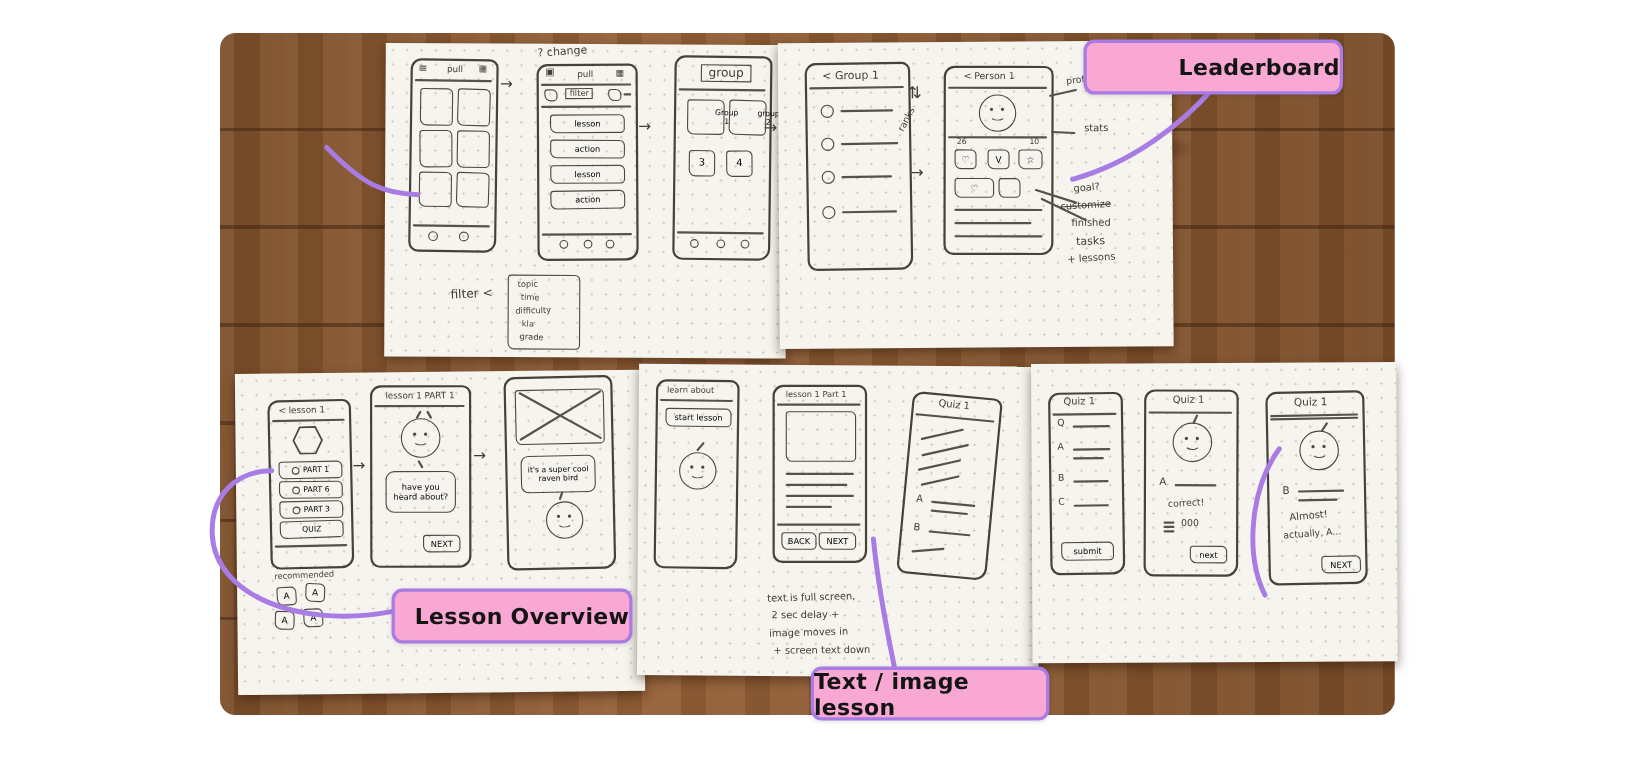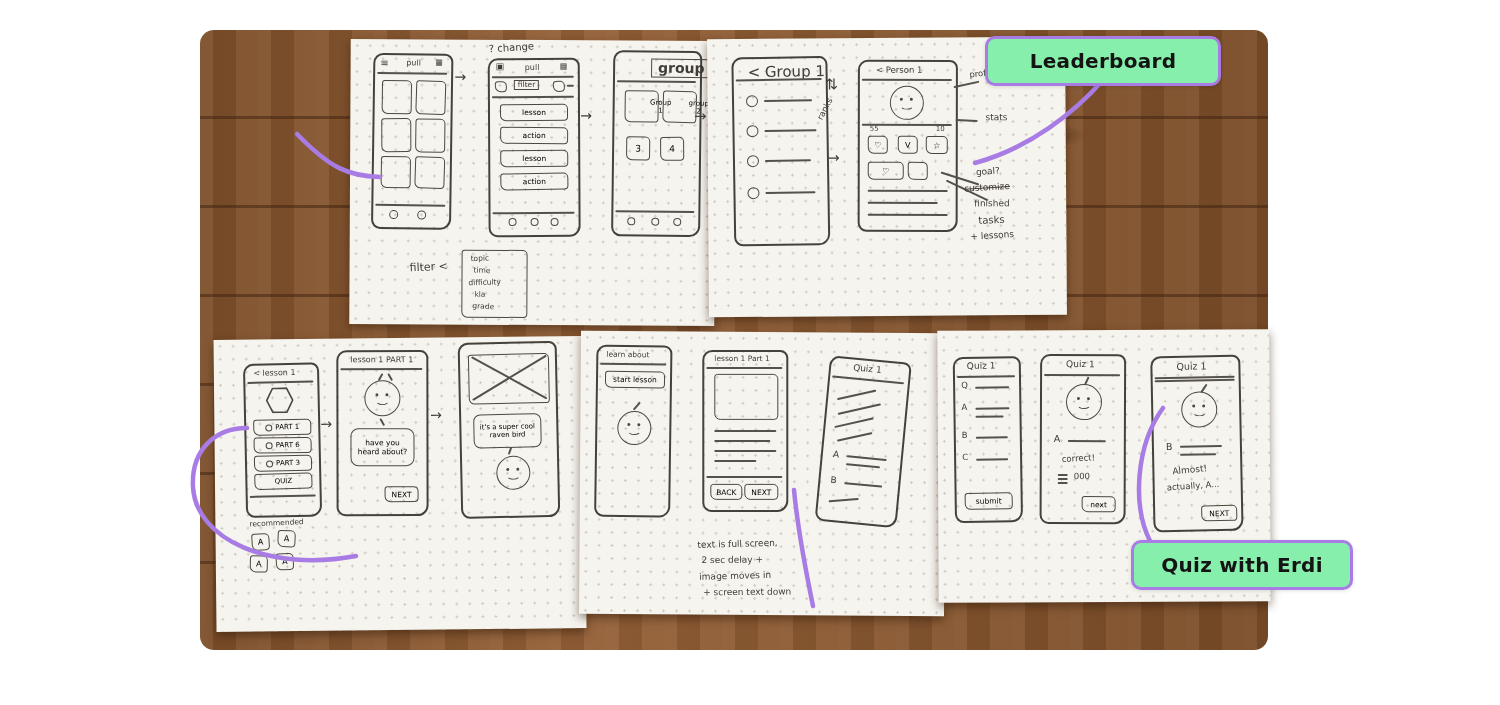--- a/index.html
+++ b/index.html
@@ -22,22 +22,22 @@
   .hand{position:absolute;color:#403c36;white-space:nowrap;line-height:1.1;}
   .bx{position:absolute;border:1.6px solid #4c4840;border-radius:3px 5px 4px 6px;}
   .ln{position:absolute;height:1.6px;background:#55514b;border-radius:2px;}
   .cr{position:absolute;border:1.6px solid #4c4840;border-radius:50%;}
   .cbox{display:flex;align-items:center;justify-content:center;text-align:center;}
   .fe{position:absolute;width:3px;height:3px;background:#4c4840;border-radius:50%;}
   .fm{position:absolute;width:12px;height:8px;border:1.6px solid transparent;
       border-bottom-color:#4c4840;border-radius:50%;}
   .arrowg{position:absolute;color:#45423c;z-index:20;}
   .connectors{position:absolute;left:0;top:0;z-index:40;pointer-events:none;}
-  .callout{position:absolute;background:#86efac;border:3.5px solid #a87ce4;border-radius:10px;
-           display:flex;align-items:center;justify-content:center;z-index:50;
+  .callout{position:absolute;background:#f9a8d4;border:3.5px solid #a87ce4;border-radius:10px;
+           display:flex;align-items:center;justify-content:flex-end;z-index:50;
            font-size:20px;font-weight:600;color:#141414;letter-spacing:.3px;
            box-shadow:0 1px 4px rgba(0,0,0,.12);}
   .wrap{white-space:normal;padding-left:38px;}
 </style>
 </head>
 <body>
 
 <div class="canvas">
 
   <div class="table"></div>
@@ -88,21 +88,21 @@
         </div>
       <div class="ln" style="left:2px;top:152px;width:82px;"></div>
       <div class="cr" style="left:18px;top:158px;width:6px;height:6px;"></div>
       <div class="cr" style="left:40px;top:158px;width:6px;height:6px;"></div>
       <div class="cr" style="left:60px;top:158px;width:6px;height:6px;"></div>
     </div>
 
     <div class="hand" style="left:230px;top:68px;font-size:14px;">→</div>
 
     <div class="phone" style="left:262px;top:10px;width:85px;height:182px;transform:rotate(.4deg);">
-      <div class="hand" style="left:36px;top:6px;font-size:14px;border:1.5px solid #4c4840;padding:1px 6px;font-weight:bold;">group</div>
+      <div class="hand" style="left:22px;top:6px;font-size:11px;border:1.5px solid #4c4840;padding:1px 6px;">group</div>
       <div class="ln" style="left:2px;top:28px;width:79px;"></div>
       <div class="bx cbox" style="left:10px;top:38px;width:32px;height:30px;">
           <span class="wrap" style="font-size:7px;">Group 1</span>
         </div>
       <div class="bx cbox" style="left:48px;top:38px;width:32px;height:30px;transform:rotate(1deg);">
           <span class="wrap" style="font-size:7px;">group 2</span>
         </div>
       <div class="bx cbox" style="left:12px;top:84px;width:22px;height:22px;">
           <span style="font-size:9px;">3</span>
         </div>
@@ -121,21 +121,21 @@
       <div class="hand" style="left:11px;top:16px;font-size:7.5px;transform:rotate(2deg);">time</div>
       <div class="hand" style="left:6px;top:28px;font-size:7.5px;transform:rotate(-2deg);">difficulty</div>
       <div class="hand" style="left:12px;top:40px;font-size:7.5px;">kla</div>
       <div class="hand" style="left:10px;top:52px;font-size:7.5px;transform:rotate(3deg);">grade</div>
     </div>
   </div>
 
   <div class="sheet" style="left:708px;top:38px;width:358px;height:278px;transform:rotate(-.4deg);">
 
     <div class="phone" style="left:25px;top:18px;width:92px;height:185px;transform:rotate(-.5deg);">
-      <div class="hand" style="left:14px;top:5px;font-size:15px;">&lt; Group 1</div>
+      <div class="hand" style="left:14px;top:5px;font-size:10px;">&lt; Group 1</div>
       <div class="ln" style="left:2px;top:20px;width:86px;"></div>
       <div class="cr" style="left:12px;top:36px;width:10px;height:10px;"></div>
       <div class="ln" style="left:30px;top:41px;width:48px;"></div>
       <div class="cr" style="left:12px;top:66px;width:10px;height:10px;"></div>
       <div class="ln" style="left:30px;top:71px;width:52px;"></div>
       <div class="cr" style="left:12px;top:96px;width:10px;height:10px;"></div>
       <div class="ln" style="left:30px;top:101px;width:46px;"></div>
       <div class="cr" style="left:12px;top:128px;width:10px;height:10px;"></div>
       <div class="ln" style="left:30px;top:133px;width:50px;"></div>
     </div>
@@ -146,21 +146,21 @@
 
     <div class="phone" style="left:150px;top:22px;width:96px;height:168px;transform:rotate(.5deg);">
       <div class="hand" style="left:16px;top:4px;font-size:8.5px;">&lt; Person 1</div>
       <div class="ln" style="left:2px;top:17px;width:90px;"></div>
       <div class="cr" style="left:30px;top:24px;width:32px;height:32px;">
         <span class="fe" style="left:9px;top:11px;"></span>
         <span class="fe" style="left:19px;top:11px;"></span>
         <span class="fm" style="left:9px;top:13px;"></span>
       </div>
       <div class="ln" style="left:2px;top:62px;width:90px;"></div>
-      <div class="hand" style="left:10px;top:64px;font-size:7px;">55</div>
+      <div class="hand" style="left:10px;top:64px;font-size:7px;">26</div>
       <div class="hand" style="left:76px;top:64px;font-size:7px;">10</div>
       <div class="bx cbox" style="left:8px;top:74px;width:18px;height:16px;">
           <span style="font-size:8px;">♡</span>
         </div>
       <div class="bx cbox" style="left:38px;top:74px;width:18px;height:16px;">
           <span style="font-size:8px;">V</span>
         </div>
       <div class="bx cbox" style="left:66px;top:74px;width:20px;height:16px;">
           <span style="font-size:8px;">☆</span>
         </div>
@@ -388,17 +388,20 @@
     <path d="M 297 134 C 330 168, 348 176, 380 177" fill="none" stroke="#a87ce4" stroke-width="4.5" stroke-linecap="round"></path>
     <path d="M 1103 80 C 1075 112, 1030 148, 975 163" fill="none" stroke="#a87ce4" stroke-width="4.5" stroke-linecap="round"></path>
     <path d="M 356 556 C 270 572, 196 540, 193 487 C 191 450, 215 428, 247 428" fill="none" stroke="#a87ce4" stroke-width="4.5" stroke-linecap="round"></path>
     <path d="M 813 606 C 806 572, 798 532, 794 490" fill="none" stroke="#a87ce4" stroke-width="4.5" stroke-linecap="round"></path>
     <path d="M 1150 541 C 1132 505, 1136 445, 1163 408" fill="none" stroke="#a87ce4" stroke-width="4.5" stroke-linecap="round"></path>
   </svg>
 
   <div class="callout" style="left:985px;top:36px;width:230px;height:44px;">
     <span>Leaderboard</span>
   </div>
-  <div class="callout" style="left:1131px;top:540px;width:216px;height:44px;">
-    <span>Quiz with Erdi</span>
+  <div class="callout" style="left:356px;top:535px;width:213px;height:44px;">
+    <span>Lesson Overview</span>
+  </div>
+  <div class="callout" style="left:737px;top:606px;width:211px;height:43px;">
+    <span>Text / image lesson</span>
   </div>
 
 </div>
 
 </body></html>

